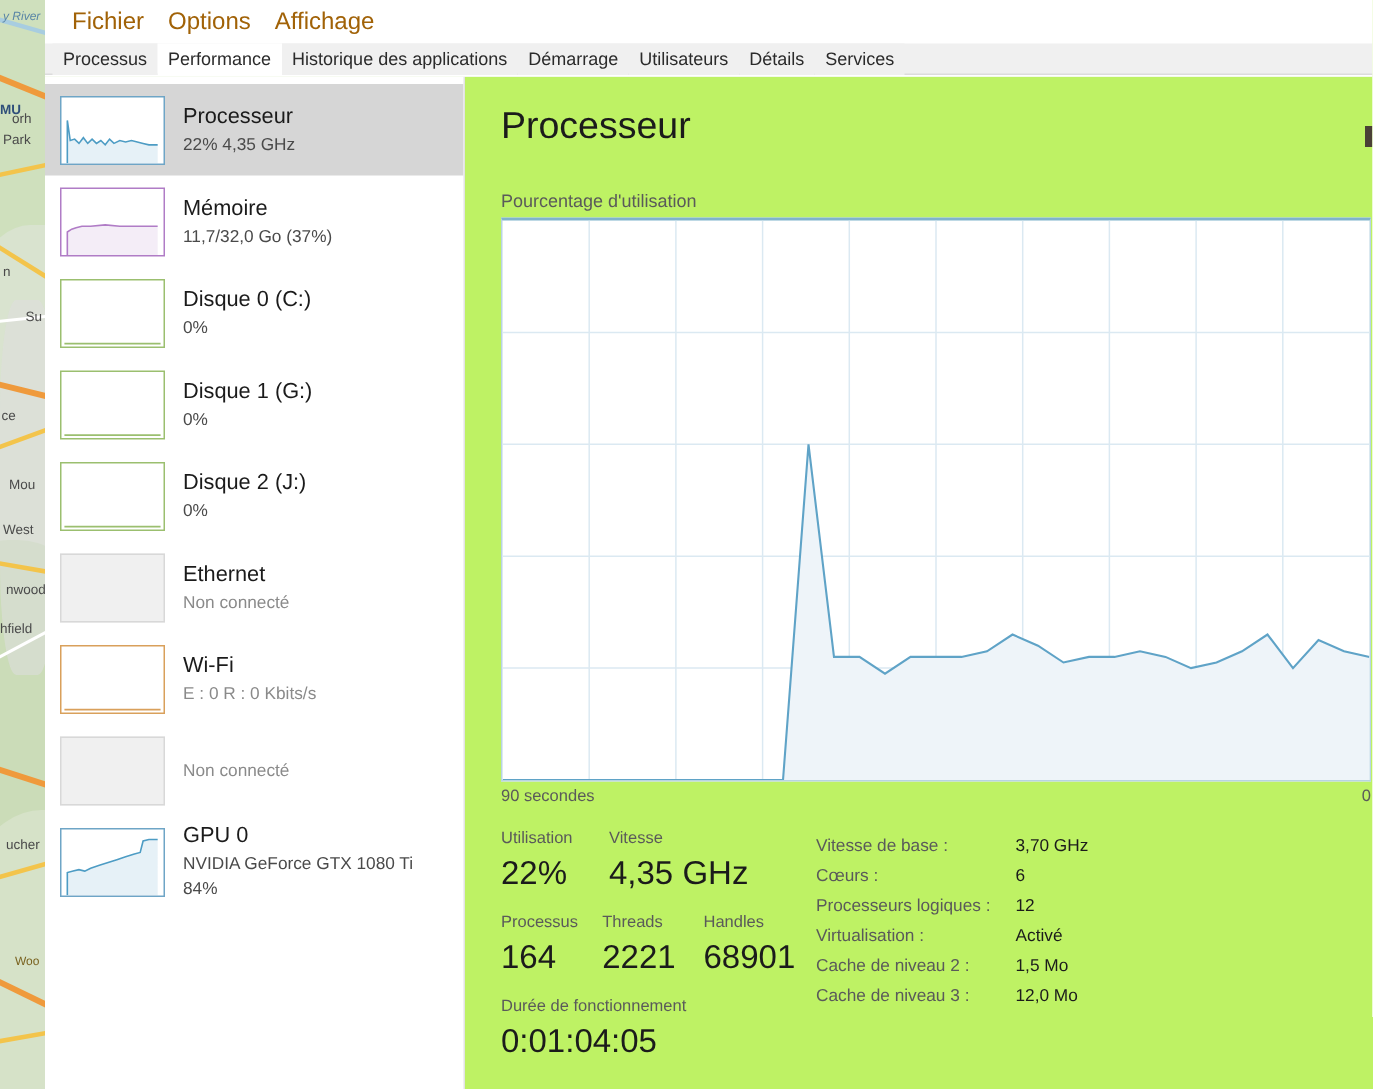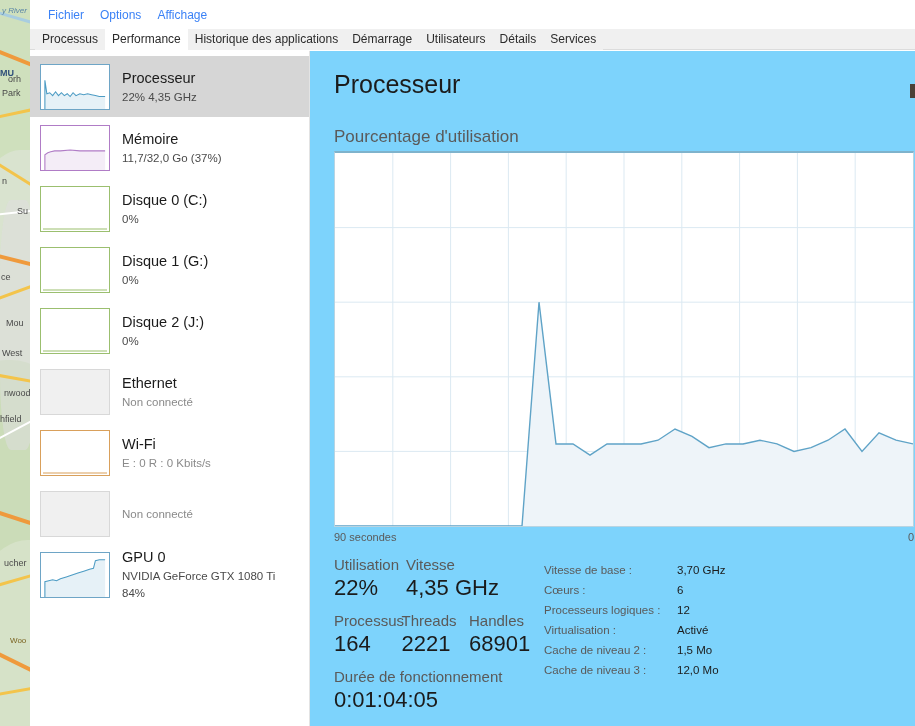--- a/index.html
+++ b/index.html
@@ -65,21 +65,21 @@
     overflow: hidden;
   }
 
   
   .menubar {
     height: 29px; padding-left: 10px;
     display: flex; align-items: center; gap: 0px;
     background: #ffffff;
   }
   .menubar .mi {
-    font-size: 12px; color: #3b82f6; padding: 3px 8px; cursor: default;
+    font-size: 16px; color: #a16207; padding: 3px 8px; cursor: default;
   }
 
   
   .tabstrip {
     height: 22px; position: relative;
     display: flex; align-items: flex-end;
     padding-left: 5px;
     background: #f0f0f0;
     border-bottom: 1px solid #ffffff;
   }
@@ -94,21 +94,21 @@
     background: #f0f0f0;
     cursor: default; white-space: nowrap;
     line-height: 14px;
   }
   .tab.active {
     background: #ffffff;
     z-index: 2;
   }
 
   
-  .tm-body { display: flex; height: calc(726px - 29px - 22px); background:#7dd3fc; }
+  .tm-body { display: flex; height: calc(726px - 29px - 22px); background:#bef264; }
 
   
   .sidebar {
     width: 280px; flex: 0 0 280px;
     background: #ffffff;
     border-right: 1px solid #e3e3e3;
     padding-top: 5px;
     overflow: hidden;
   }
   .side-item {
@@ -142,21 +142,21 @@
   .main {
     flex: 1 1 auto; position: relative;
     padding: 18px 0 0 24px;
     overflow: hidden;
   }
   .main-title {
     font-size: 25px; color: #1b1b1b; font-weight: normal;
     line-height: 30px; margin: 0 0 8px 0;
   }
   .chart-caption {
-    font-size: 17px; color: #5a5a5a; margin-bottom: 4px; margin-top: 28px;
+    font-size: 12px; color: #5a5a5a; margin-bottom: 4px; margin-top: 28px;
   }
   .chart-box {
     position: relative;
     width: 580px; height: 376px;
     border: 1px solid #b8d4e2;
     border-top: 2px solid #7fb3cc;
     background: #ffffff;
     overflow: hidden;
   }
   .chart-box svg { display: block; width: 100%; height: 100%; }
@@ -171,21 +171,21 @@
     display: flex; margin-top: 14px; width: 580px;
   }
   .stats-left { width: 210px; flex: 0 0 210px; }
   .stat-row { display: flex; }
   .stat-cell { min-width: 0; }
   .stat-cell.u  { width: 72px; }
   .stat-cell.v  { width: 120px; }
   .stat-cell.p  { width: 72px; }
   .stat-cell.t  { width: 72px; }
   .stat-cell.h  { width: 80px; }
-  .stat-lbl { font-size: 15px; color: #5a5a5a; line-height: 16px; }
+  .stat-lbl { font-size: 11px; color: #5a5a5a; line-height: 16px; }
   .stat-val { font-size: 22px; color: #1b1b1b; line-height: 30px; font-weight: normal; }
   .stat-block { margin-top: 10px; }
 
   .stats-right { flex: 1 1 auto; padding-left: 0px; padding-top: 3px; }
   .spec-row { display: flex; line-height: 20px; }
   .spec-key { width: 133px; flex: 0 0 133px; font-size: 11.5px; color: #5a5a5a; }
   .spec-val { font-size: 11.5px; color: #1b1b1b; text-align: right; }
 
   
   .edge-mark {

